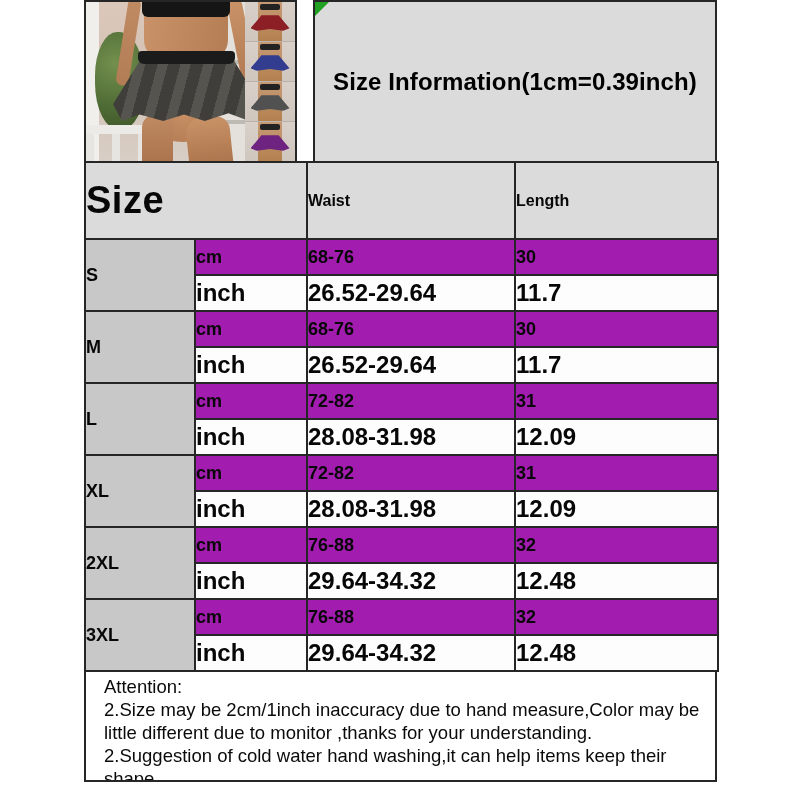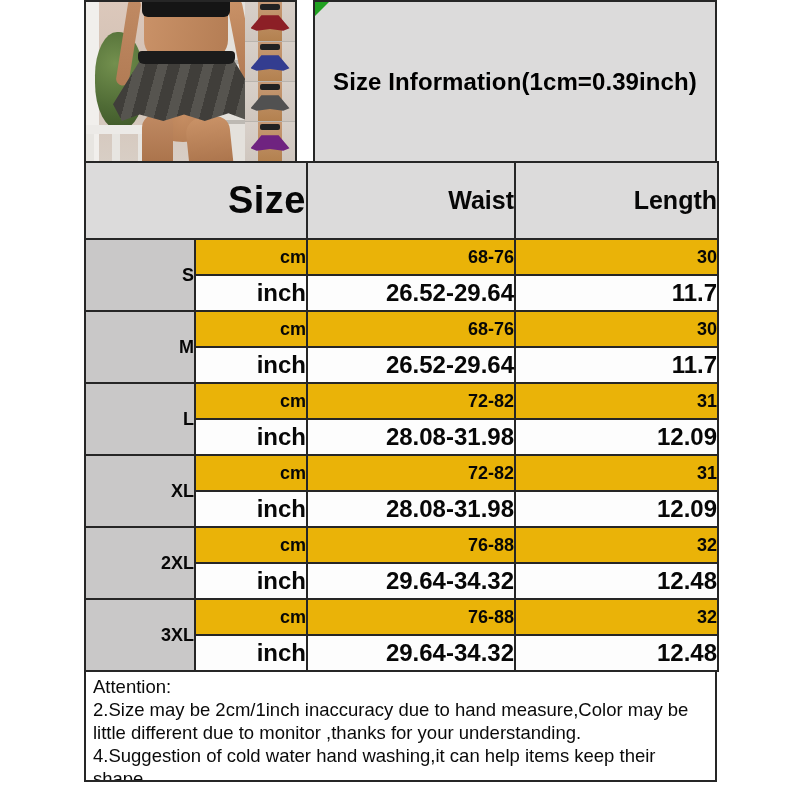--- a/index.html
+++ b/index.html
@@ -37,31 +37,31 @@
   .swatches { position:absolute; right:0; top:0; width:50px; height:100%; display:flex; flex-direction:column; }
   .swatch { flex:1; position:relative; background:linear-gradient(#d8d0c9,#cfc6be); border-bottom:1px solid #b9b4ae; overflow:hidden; }
   .swatch:last-child { border-bottom:none; }
   .sw-skin { position:absolute; left:26%; top:0; width:48%; height:100%; background:linear-gradient(#c79a76,#b3814f); }
   .sw-top { position:absolute; left:30%; top:6%; width:40%; height:15%; background:#222; border-radius:2px; }
   .sw-skirt { position:absolute; left:11%; top:34%; width:78%; height:40%;
               clip-path:polygon(28% 0,72% 0,100% 84%,84% 100%,50% 88%,16% 100%,0 84%); }
 
   
   .size-table { border-collapse:collapse; table-layout:fixed; width:633px; margin-top:-2px; }
-  .size-table td { border:2px solid #262626; text-align:right; vertical-align:middle; padding:0; color:#070707; font-weight:bold; }
-  .thead td { height:75px; background:#dcdbdb; font-size:25px; }
+  .size-table td { border:2px solid #262626; text-align:left; vertical-align:middle; padding:0; color:#070707; font-weight:bold; }
+  .thead td { height:75px; background:#dcdbdb; font-size:16px; }
   td.size-head { font-size:38px; letter-spacing:0.5px; }
   td.size-cell { background:#c9c8c8; font-size:22px; }
-  tr.r-cm td { background:#eab308; height:34px; font-size:18px; }
+  tr.r-cm td { background:#a21caf; height:34px; font-size:18px; }
   tr.r-inch td { background:#fdfdfd; height:34px; font-size:24px; }
   tr.r-cm td.size-cell, tr.r-inch td.size-cell { background:#c9c8c8; }
 
   
   .attention { border:2px solid #262626; margin-top:-2px; box-sizing:border-box; height:112px;
-               padding:3px 7px 0 7px; font-size:18.5px; line-height:23px; color:#0a0a0a; overflow:hidden; }
+               padding:3px 7px 0 18px; font-size:18.5px; line-height:23px; color:#0a0a0a; overflow:hidden; }
 </style>
 </head>
 <body>
 
 <div class="page">
   <div class="content">
 
     <div class="top-row">
       <div class="photo-cell">
         <div class="ph-bg"></div>
@@ -194,17 +194,17 @@
           <td>inch</td>
           <td>29.64-34.32</td>
           <td>12.48</td>
         </tr>
       </tbody>
     </table>
 
     <div class="attention">
       <div>Attention:</div>
       <div>2.Size may be 2cm/1inch inaccuracy due to hand measure,Color may be little different due to monitor ,thanks for your understanding.</div>
-      <div>4.Suggestion of cold water hand washing,it can help items keep their shape.</div>
+      <div>2.Suggestion of cold water hand washing,it can help items keep their shape.</div>
     </div>
 
   </div>
 </div>
 
 </body></html>

